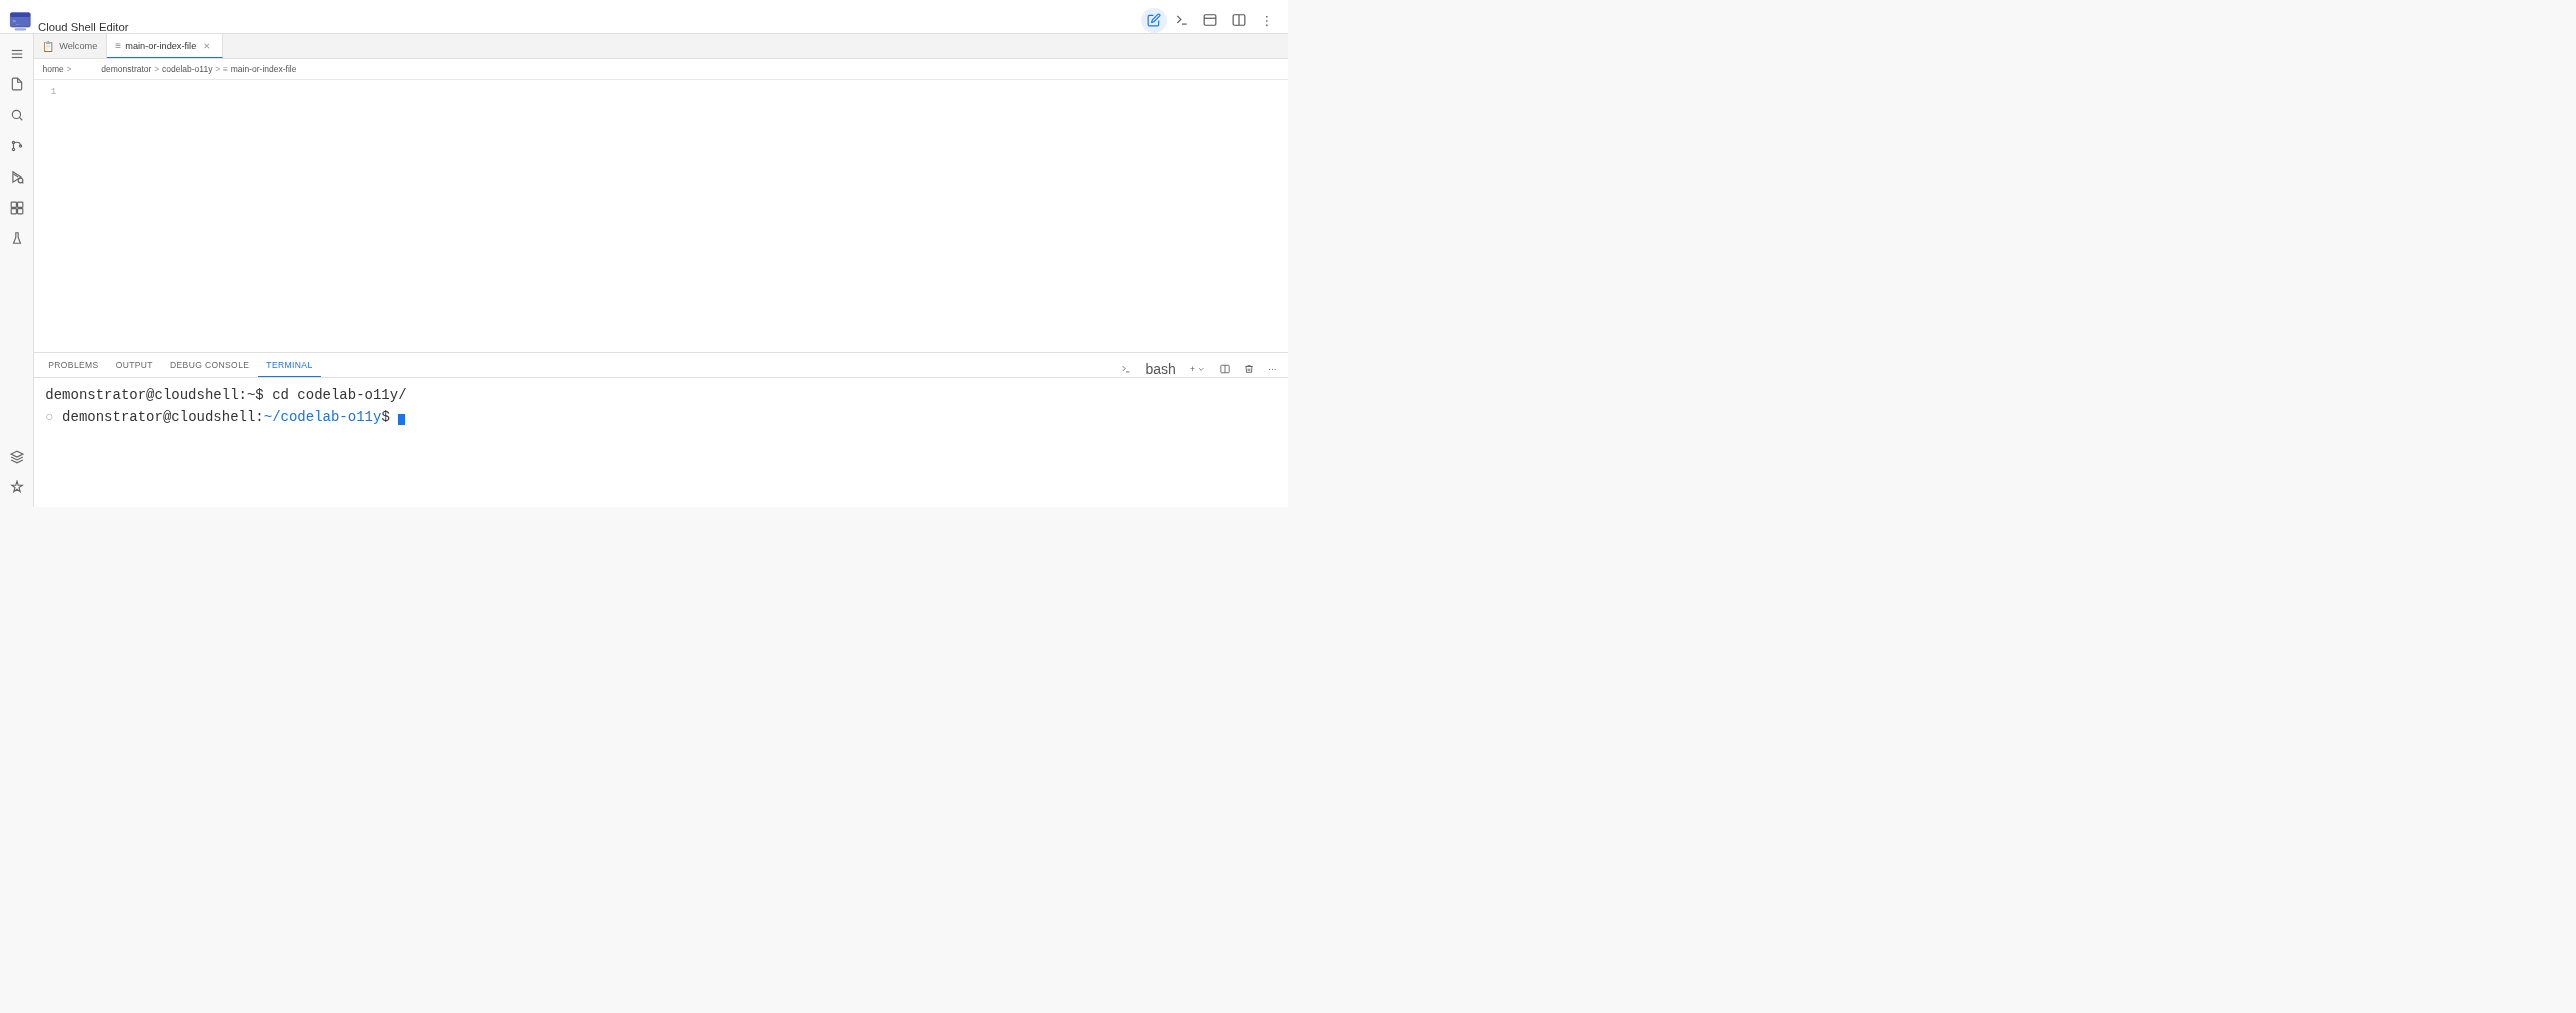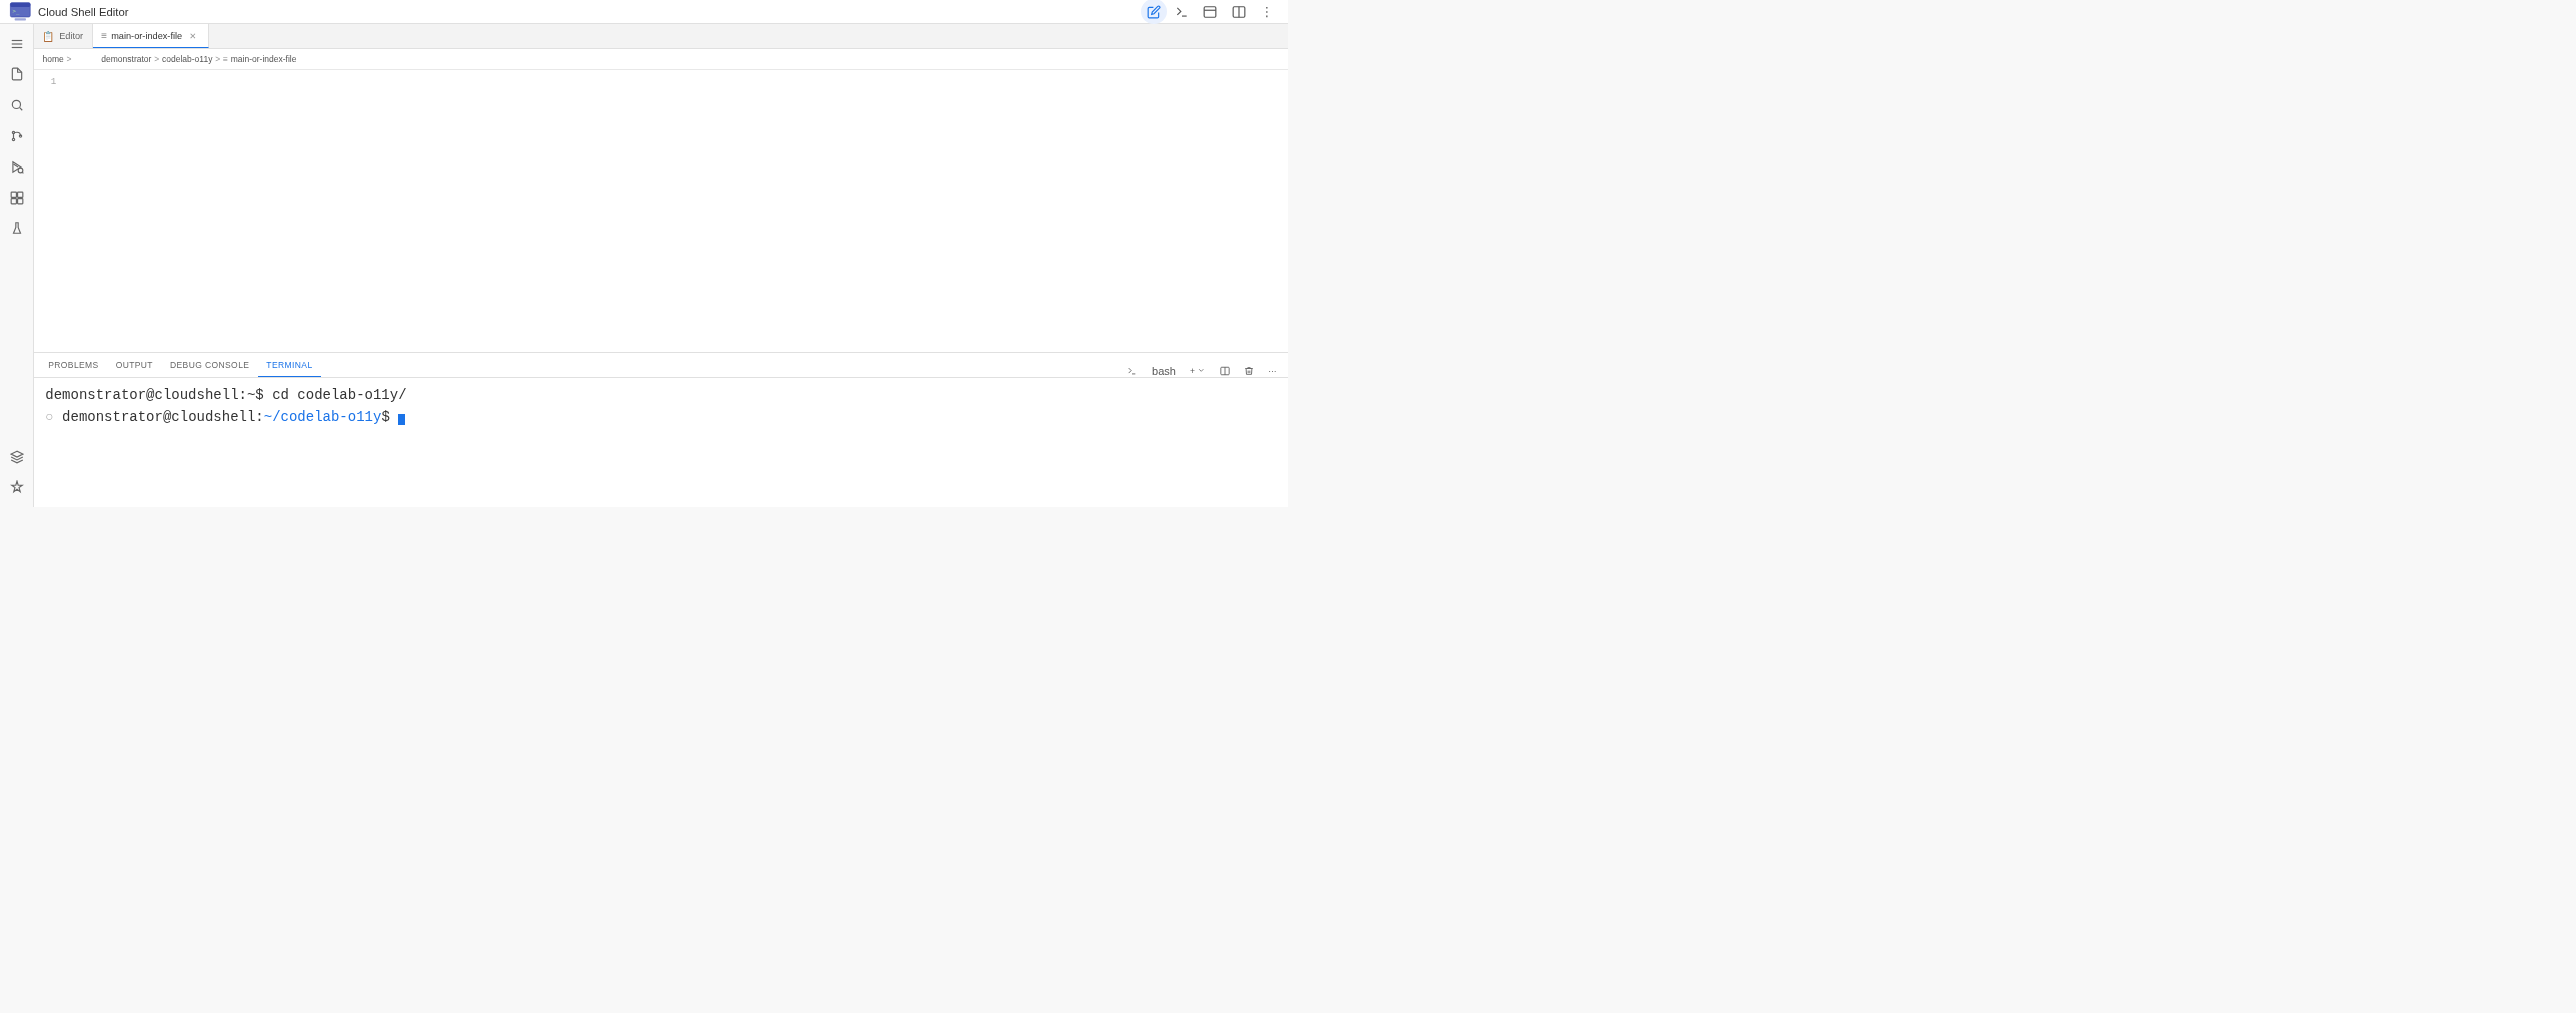--- a/index.html
+++ b/index.html
@@ -9,22 +9,22 @@
       width: 1288px;
       height: 507px;
       overflow: hidden;
       display: flex;
       flex-direction: column;
     }
 
     
     .title-bar {
       display: flex;
-      align-items: center;
-      height: 24px;
+      align-items: flex-end;
+      height: 34px;
       background: #fff;
       border-bottom: 0.7px solid #e0e0e0;
       padding: 0 8.5px;
       flex-shrink: 0;
     }
     .title-bar-logo {
       width: 22.6px;
       height: 22.6px;
       margin-right: 7px;
       flex-shrink: 0;
@@ -381,21 +381,21 @@
       </svg>
     </button>
   </div>
 
   <div class="editor-area">
 
     <div class="tab-bar">
 
       <div class="tab">
         <span style="color:#1a73e8; font-size:10px;">📋</span>
-        <span>Editor</span>
+        <span>Welcome</span>
       </div>
 
       <div class="tab active">
         <span style="color:#888; font-size:10px;">≡</span>
         <span>main-or-index-file</span>
         <span class="tab-close">✕</span>
       </div>
     </div>
 
     <div class="breadcrumb">
@@ -430,21 +430,21 @@
           </button>
           <button class="panel-tab">
             <span>DEBUG CONSOLE</span>
           </button>
           <button class="panel-tab active">
             <span>TERMINAL</span>
           </button>
 
           <div class="panel-tab-actions">
 
-            <div style="display:flex;align-items:center;gap:15px;padding:0 5.7px;font-size:11px;color:#555;">
+            <div style="display:flex;align-items:center;gap:15px;padding:0 5.7px;font-size:14px;color:#555;">
               <svg width="10" height="10" viewBox="0 0 24 24" fill="none" stroke="currentColor" stroke-width="2">
                 <polyline points="4 17 10 11 4 5"></polyline>
                 <line x1="12" y1="19" x2="20" y2="19"></line>
               </svg>
               <span>bash</span>
             </div>
             <button class="panel-action-btn">
               <span>+</span>
               <svg width="8.5" height="8.5" viewBox="0 0 24 24" fill="none" stroke="currentColor" stroke-width="2">
                 <polyline points="6 9 12 15 18 9"></polyline>

